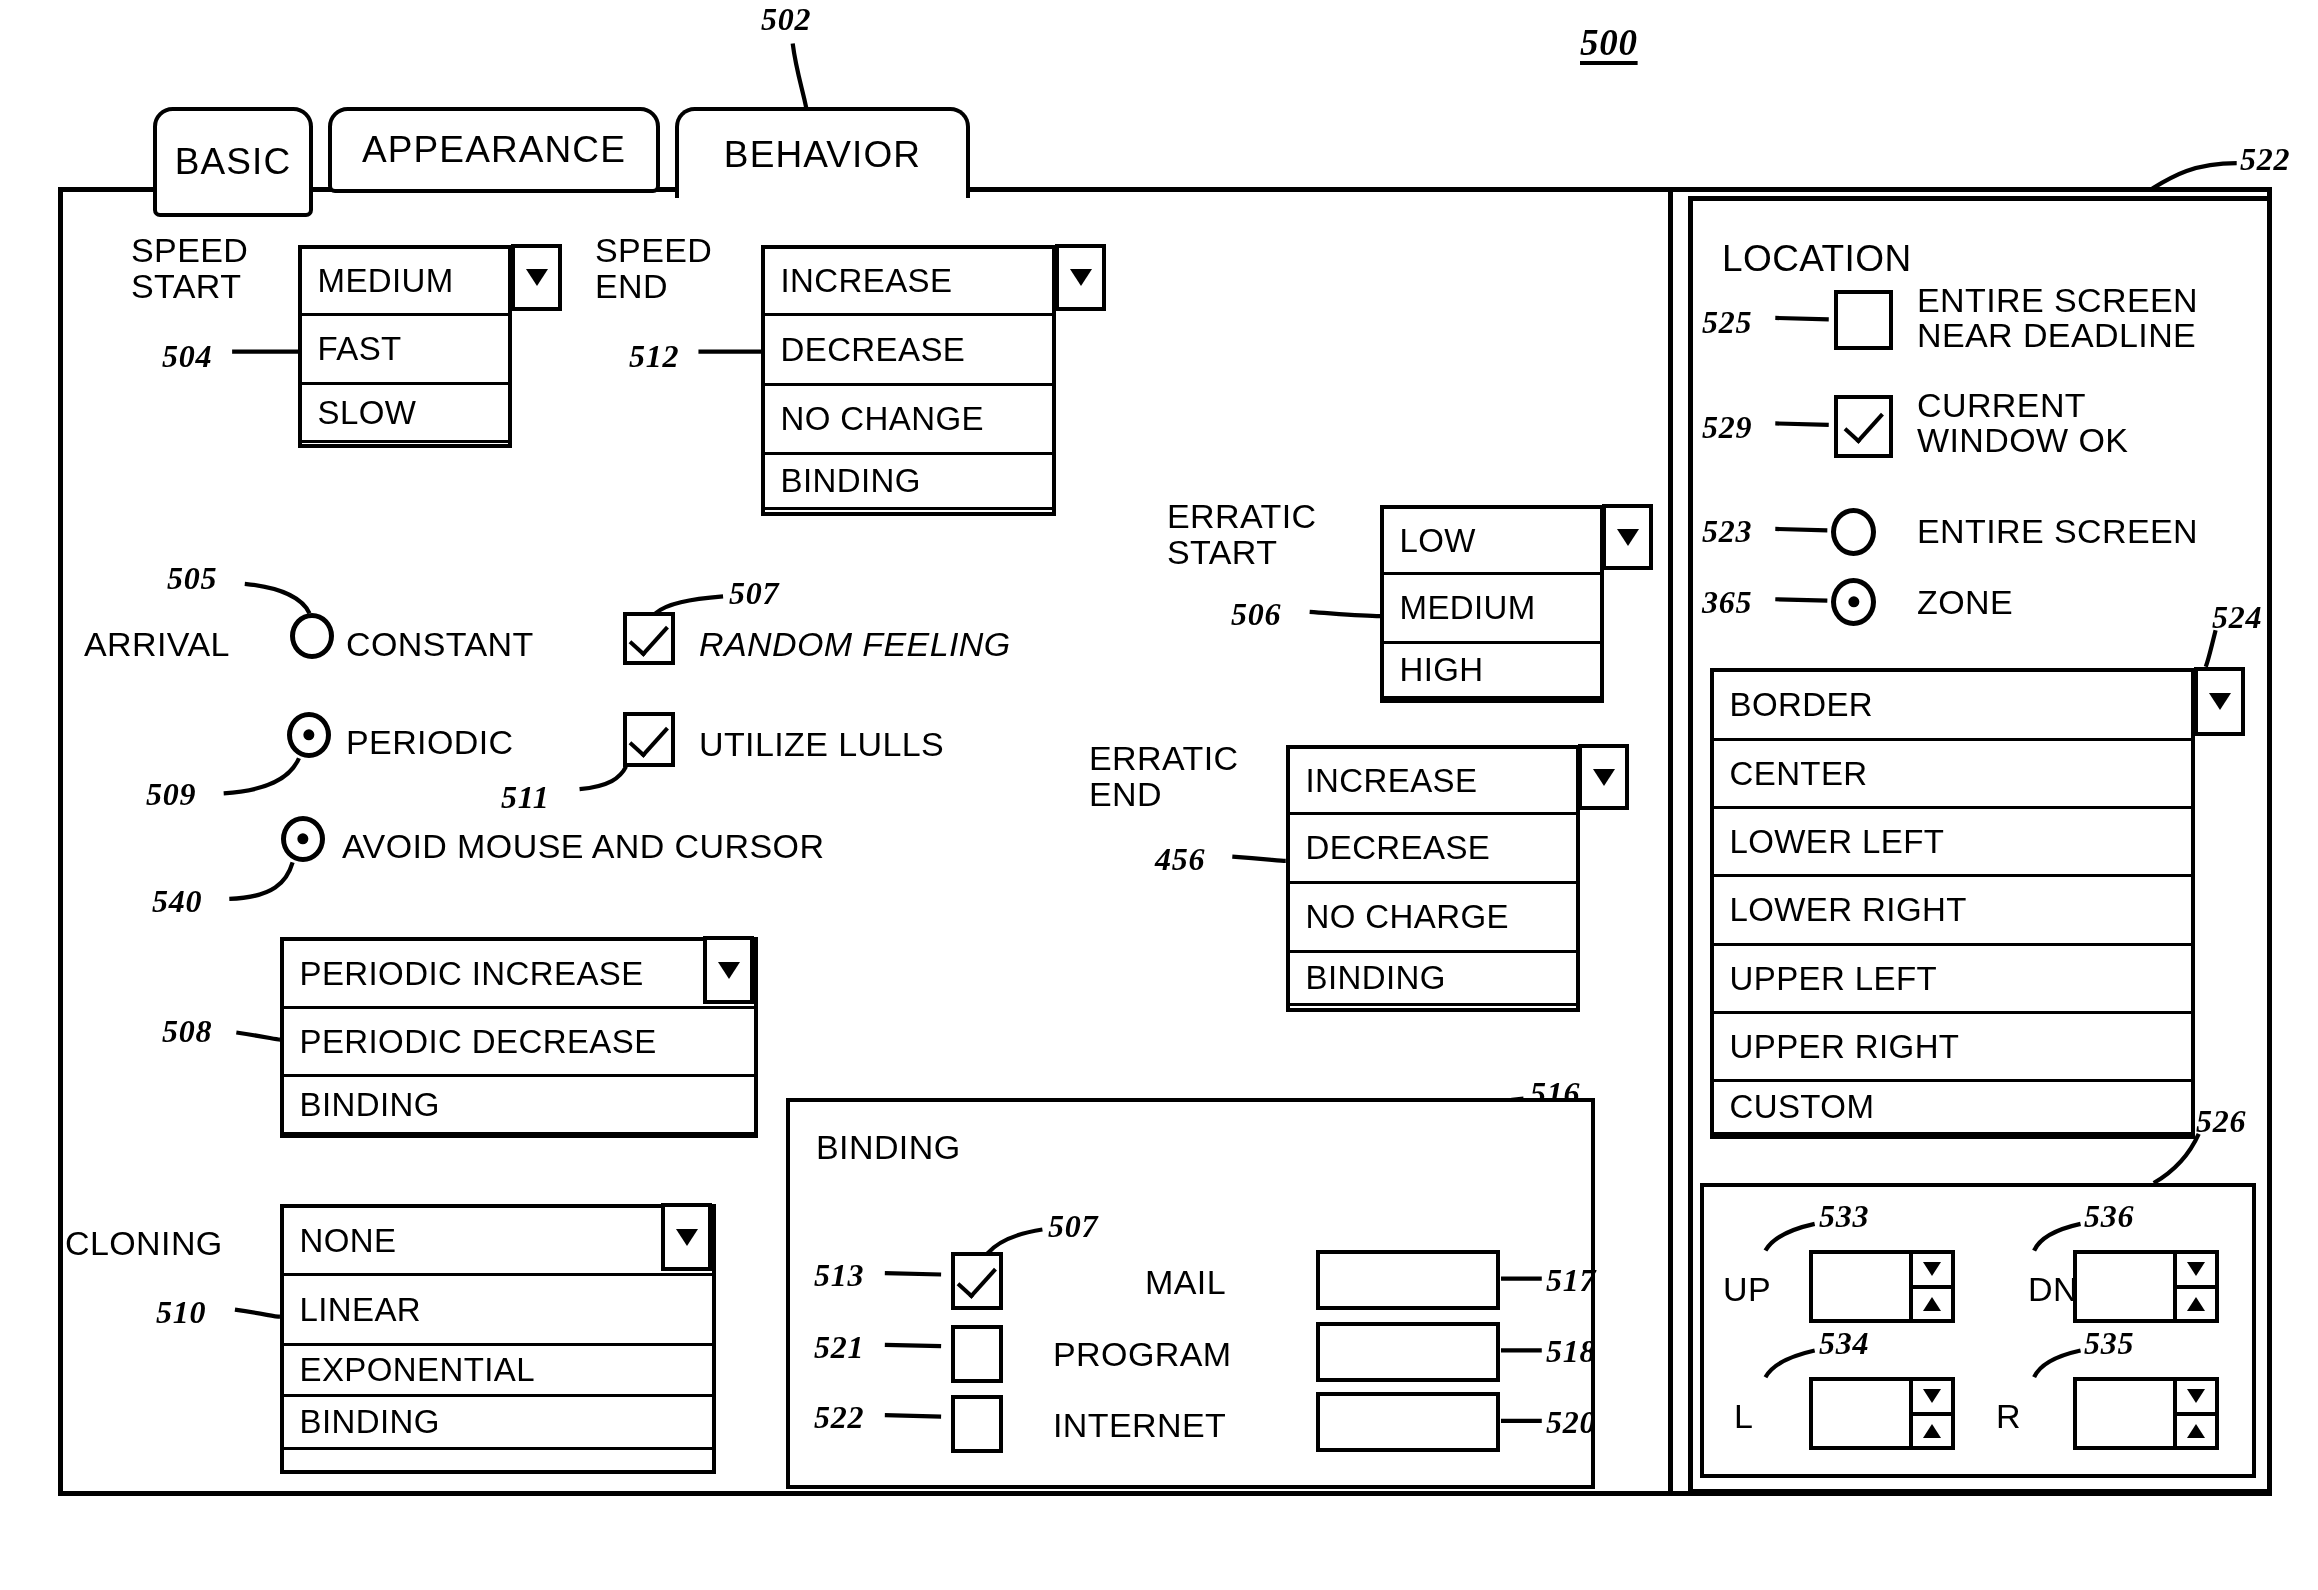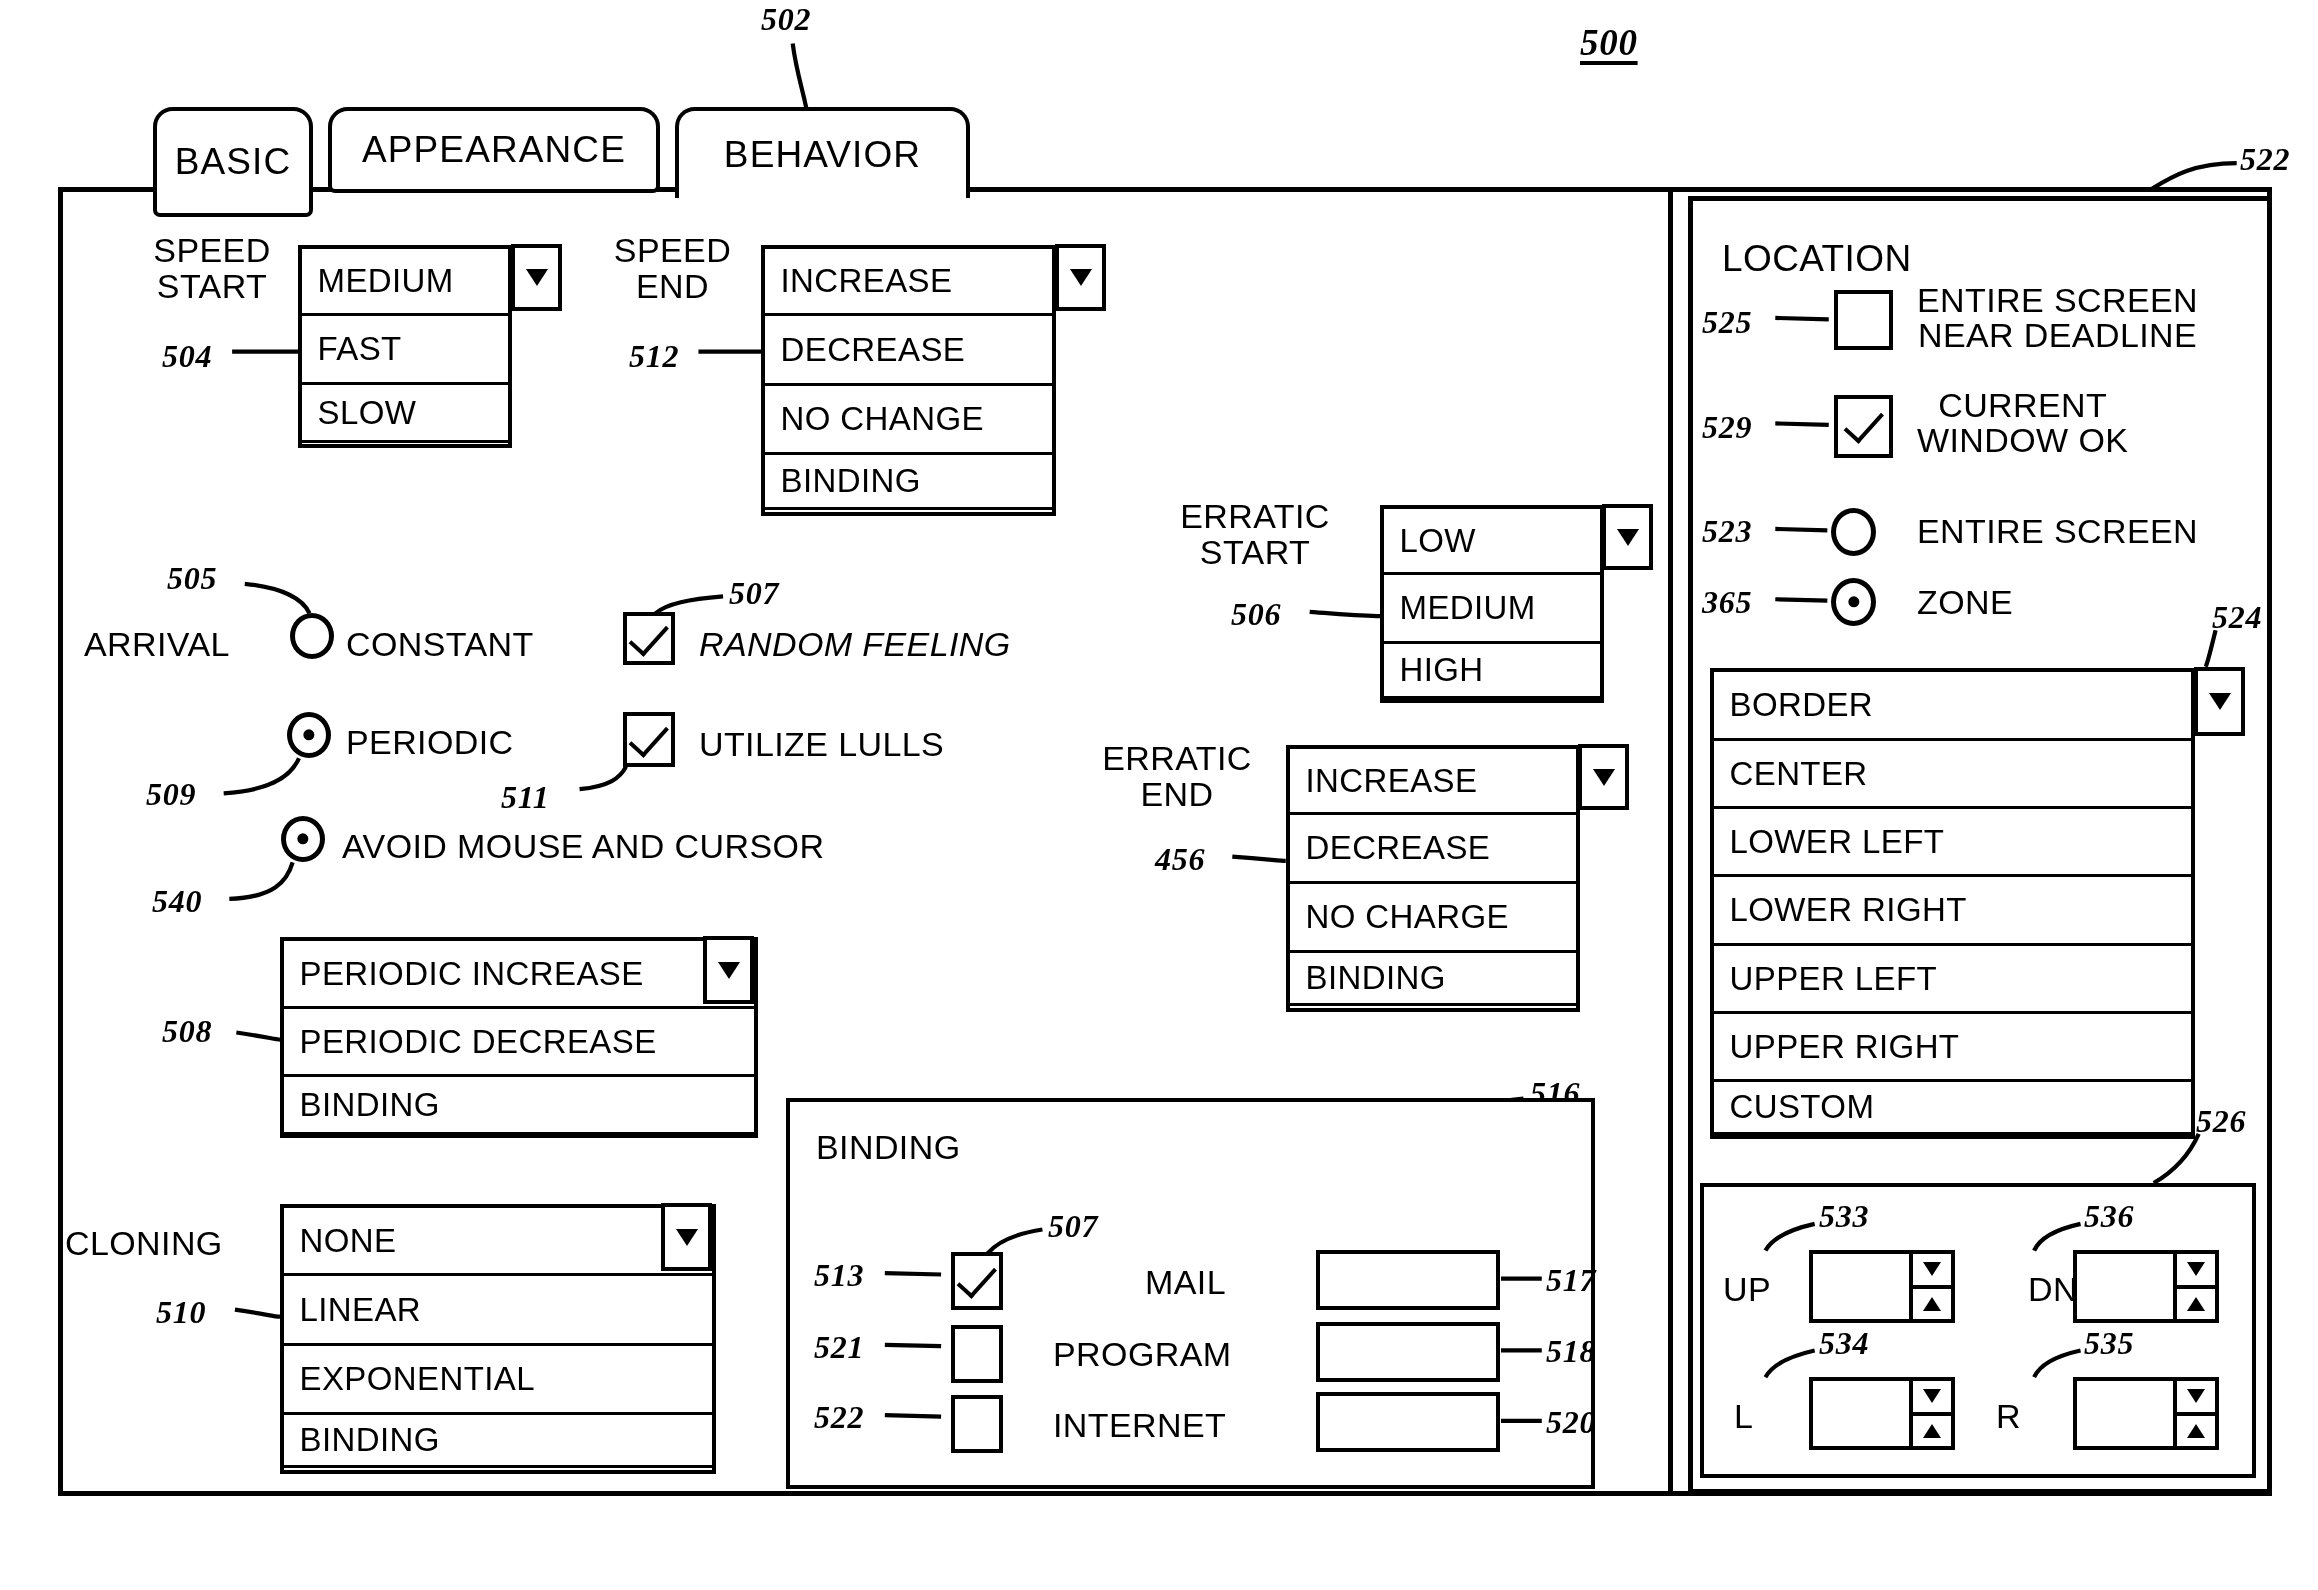--- a/index.html
+++ b/index.html
@@ -12,21 +12,21 @@
   .abs{position:absolute;}
 
   
   .ref{position:absolute;font-family:"Liberation Serif",serif;font-style:italic;
        font-weight:700;font-size:32px;letter-spacing:0.7px;white-space:nowrap;}
   .ref.big{font-size:37px;}
   .ref.u{text-decoration:underline;text-underline-offset:6.3px;text-decoration-thickness:3.5px;}
 
   
   .lbl{position:absolute;font-size:34px;font-weight:400;line-height:1.06;
-       letter-spacing:0.4px;white-space:pre;text-align:center;}
+       letter-spacing:0.4px;white-space:pre;}
 
   
   .tab{position:absolute;box-sizing:border-box;border:4.9px solid #000;
        border-bottom:none;border-radius:19.7px 19.7px 0 0;background:#fff;
        display:flex;align-items:center;justify-content:center;
        font-size:37px;letter-spacing:1.1px;z-index:6;}
   .tab.inactive{border-bottom:4.9px solid #000;border-radius:19.7px 19.7px 7px 7px;}
 
   
   .panel{position:absolute;box-sizing:border-box;border:5.6px solid #000;background:#fff;}
@@ -187,21 +187,21 @@
   </div>
   <div class="ref abs" style="left:162px;top:1013px;">508</div>
   <svg class="lead" viewBox="0 0 3297 2262" width="2319" height="1591">
     <path d="M336,1468 C378,1474 392,1478 398,1478"></path>
   </svg>
 
   <div class="lbl" style="left:65px;top:1225px;">CLONING</div>
   <div class="dd" style="left:280px;top:1204px;width:436px;height:270px;">
     <div class="row" style="height:68px;">NONE</div>
     <div class="row" style="height:70px;">LINEAR</div>
-    <div class="row" style="height:69px;">EXPONENTIAL</div>
+    <div class="row" style="height:51px;">EXPONENTIAL</div>
     <div class="row" style="height:53px;">BINDING</div>
     <div class="btn" style="left:377px;top:-4.9px;width:51px;height:68px;">
       <span class="caret"></span>
     </div>
   </div>
   <div class="ref abs" style="left:156px;top:1294px;">510</div>
   <svg class="lead" viewBox="0 0 3297 2262" width="2319" height="1591">
     <path d="M334,1862 C376,1868 390,1872 398,1872"></path>
   </svg>
 

